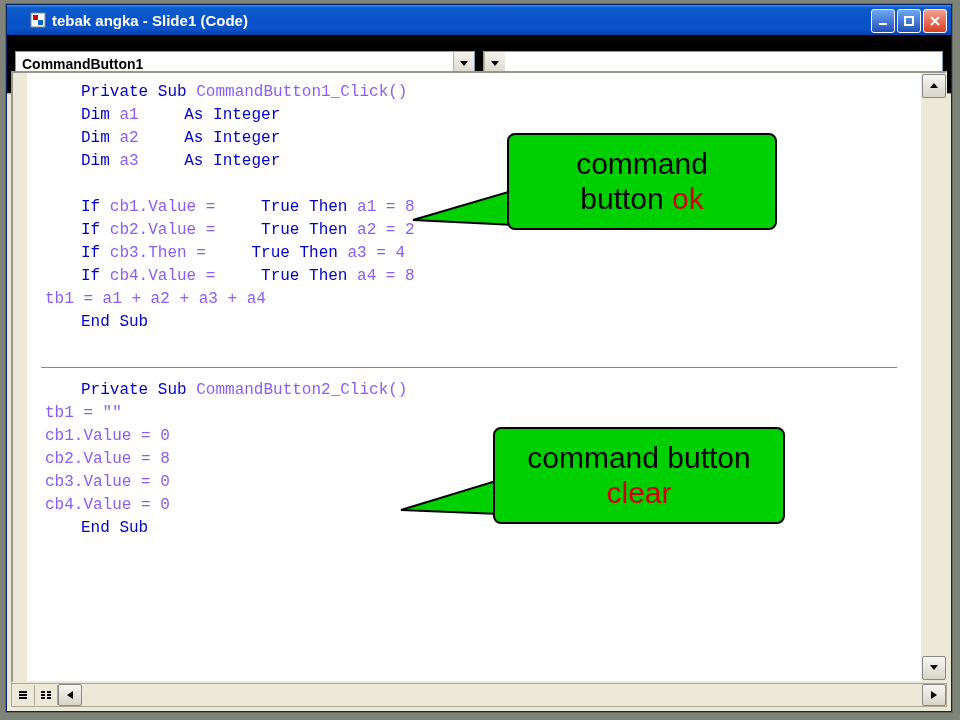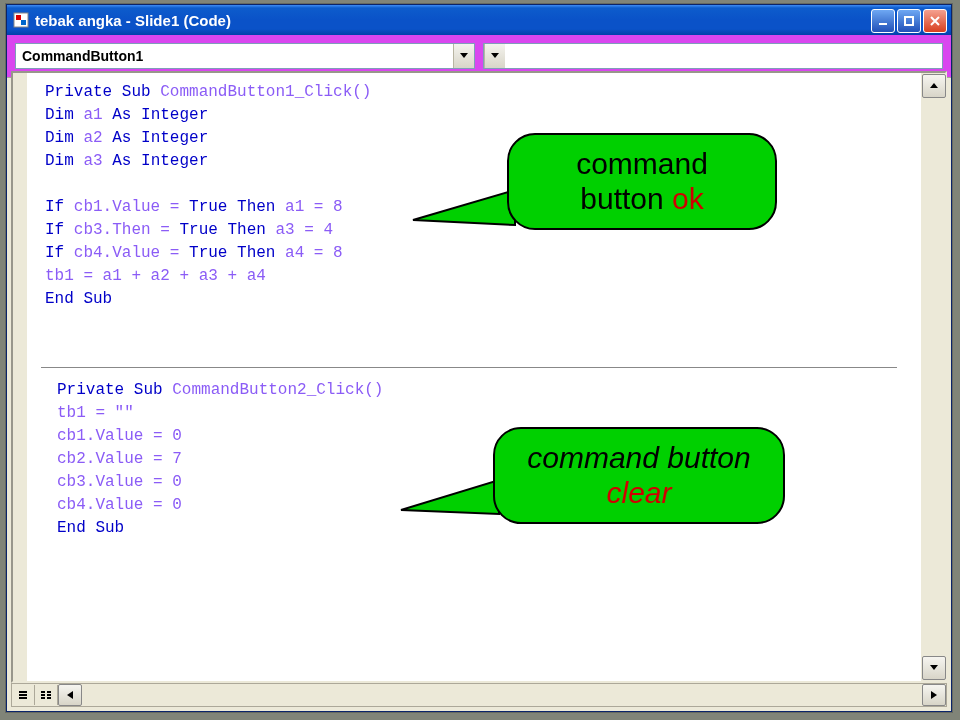--- a/index.html
+++ b/index.html
@@ -19,21 +19,21 @@
     height: 706px;
     border: 1px solid #0a246a;
     background: #ece9d8;
     box-shadow: 0 0 0 1px rgba(0,0,0,0.2);
   }
   .titlebar {
     height: 30px;
     background: linear-gradient(to bottom, #3f8cf3 0%, #0d5ccc 10%, #0a52c8 50%, #0a52c8 80%, #0040aa 100%);
     display: flex;
     align-items: center;
-    padding-left: 6px;
+    padding-left: 23px;
     color: #fff;
     font-size: 15px;
     font-weight: bold;
     position: relative;
   }
   .titlebar .icon {
     width: 16px;
     height: 16px;
     margin-right: 6px;
     display: inline-block;
@@ -60,25 +60,25 @@
   }
   .tb-min, .tb-max {
     background: linear-gradient(to bottom, #6ea8f3, #2050b8);
   }
   .tb-close {
     background: linear-gradient(to bottom, #f5a090, #d84020);
     color: #fff;
   }
   .toolbar {
     height: 34px;
-    background: #d946ef;
+    background: #000000;
     border-bottom: 1px solid #aca899;
     display: flex;
     align-items: center;
-    padding: 4px 8px;
+    padding: 12px 8px;
     gap: 8px;
   }
   .combo {
     display: flex;
     align-items: stretch;
     height: 24px;
     flex: 1;
     background: #fff;
     border: 1px solid #7f9db9;
   }
@@ -153,21 +153,21 @@
     align-items: center;
     justify-content: center;
     left: 1px;
   }
   .scroll-btn svg { width: 8px; height: 6px; }
   .scroll-up { top: 1px; }
   .scroll-down { bottom: 1px; }
   .code-content {
     padding: 8px 10px 8px 18px;
   }
-  .kw { color: #0000c8; }
+  .kw { color: #0000c8; margin-left: 36px; }
   .plain { color: #8b5cf6; }
   pre {
     margin: 0;
     font-family: inherit;
     font-size: inherit;
     line-height: inherit;
     white-space: pre;
   }
   .h-divider {
     position: absolute;
@@ -212,21 +212,21 @@
   .hscroll-track {
     flex: 1;
     height: 20px;
     background: #ece9d8;
   }
   
   .callout {
     position: absolute;
     background: #00d000;
     border: 2px solid #000;
-    border-radius: 28px;
+    border-radius: 8px;
     padding: 12px 24px;
     font-family: "Arial", sans-serif;
     font-size: 30px;
     text-align: center;
     line-height: 1.15;
     color: #000;
   }
   .callout .red { color: #d00000; }
 </style>
 </head>
@@ -295,32 +295,33 @@
       </div>
     </div>
     <div class="code-area">
       <div class="code-content">
 <pre><span class="kw">Private Sub</span><span class="plain"> CommandButton1_Click()</span></pre>
 <pre><span class="kw">Dim</span><span class="plain"> a1 </span><span class="kw">As Integer</span></pre>
 <pre><span class="kw">Dim</span><span class="plain"> a2 </span><span class="kw">As Integer</span></pre>
 <pre><span class="kw">Dim</span><span class="plain"> a3 </span><span class="kw">As Integer</span></pre>
 <pre> </pre>
 <pre><span class="kw">If</span><span class="plain"> cb1.Value = </span><span class="kw">True Then</span><span class="plain"> a1 = 8</span></pre>
+<pre><span class="kw">If</span><span class="plain"> cb2.Value = </span><span class="kw">True Then</span><span class="plain"> a2 = 2</span></pre>
 <pre><span class="kw">If</span><span class="plain"> cb3.Then = </span><span class="kw">True Then</span><span class="plain"> a3 = 4</span></pre>
 <pre><span class="kw">If</span><span class="plain"> cb4.Value = </span><span class="kw">True Then</span><span class="plain"> a4 = 8</span></pre>
 <pre><span class="plain">tb1 = a1 + a2 + a3 + a4</span></pre>
 <pre><span class="kw">End Sub</span></pre>
       </div>
 
       <div class="h-divider" style="top:294px;"></div>
-      <div class="code-content" style="position:absolute; top:298px; left:12px;">
+      <div class="code-content" style="position:absolute; top:298px; left:0;">
 <pre><span class="kw">Private Sub</span><span class="plain"> CommandButton2_Click()</span></pre>
 <pre><span class="plain">tb1 = ""</span></pre>
 <pre><span class="plain">cb1.Value = 0</span></pre>
-<pre><span class="plain">cb2.Value = 7</span></pre>
+<pre><span class="plain">cb2.Value = 8</span></pre>
 <pre><span class="plain">cb3.Value = 0</span></pre>
 <pre><span class="plain">cb4.Value = 0</span></pre>
 <pre><span class="kw">End Sub</span></pre>
       </div>
     </div>
   </div>
 
   <div class="bottom-bar">
     <div class="view-btn">
       <svg width="14" height="12">
@@ -355,17 +356,17 @@
   <svg style="position:absolute; left:400px; top:160px; width:110px; height:80px; pointer-events:none;">
     <polygon points="108,25 108,60 6,55" fill="#00d000" stroke="#000" stroke-width="2"></polygon>
   </svg>
   <div class="callout" style="left:500px; top:128px; width:218px;">
     <span>command button </span><span class="red">ok</span>
   </div>
 
   <svg style="position:absolute; left:388px; top:453px; width:106px; height:80px; pointer-events:none;">
     <polygon points="104,22 104,56 6,52" fill="#00d000" stroke="#000" stroke-width="2"></polygon>
   </svg>
-  <div class="callout" style="left:486px; top:422px; width:240px;font-style:italic;">
+  <div class="callout" style="left:486px; top:422px; width:240px;">
     <span>command button </span><span class="red">clear</span>
   </div>
 
 </div>
 
 </body></html>

